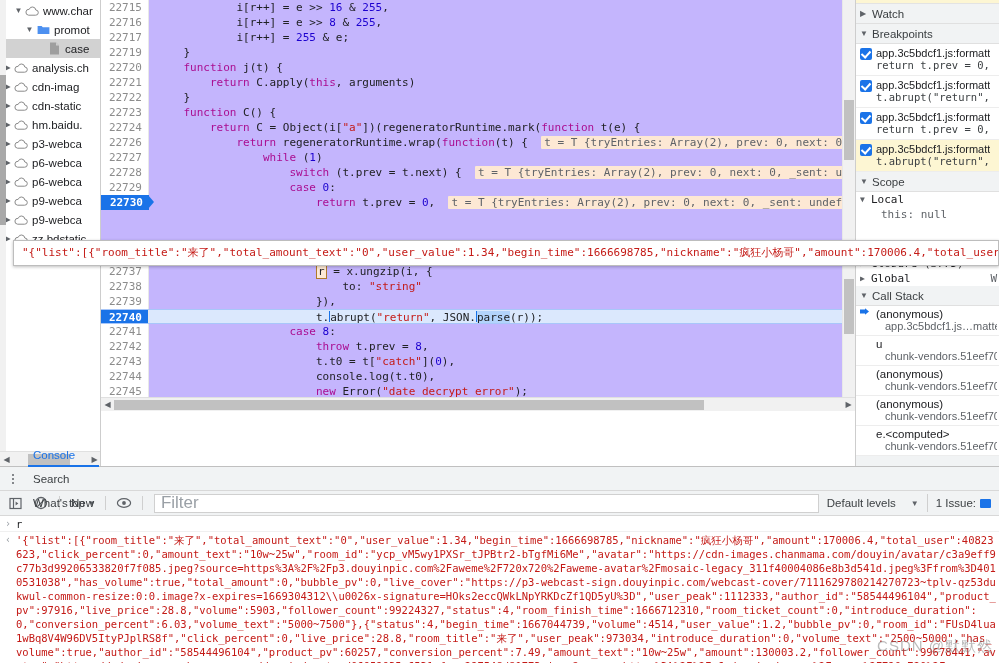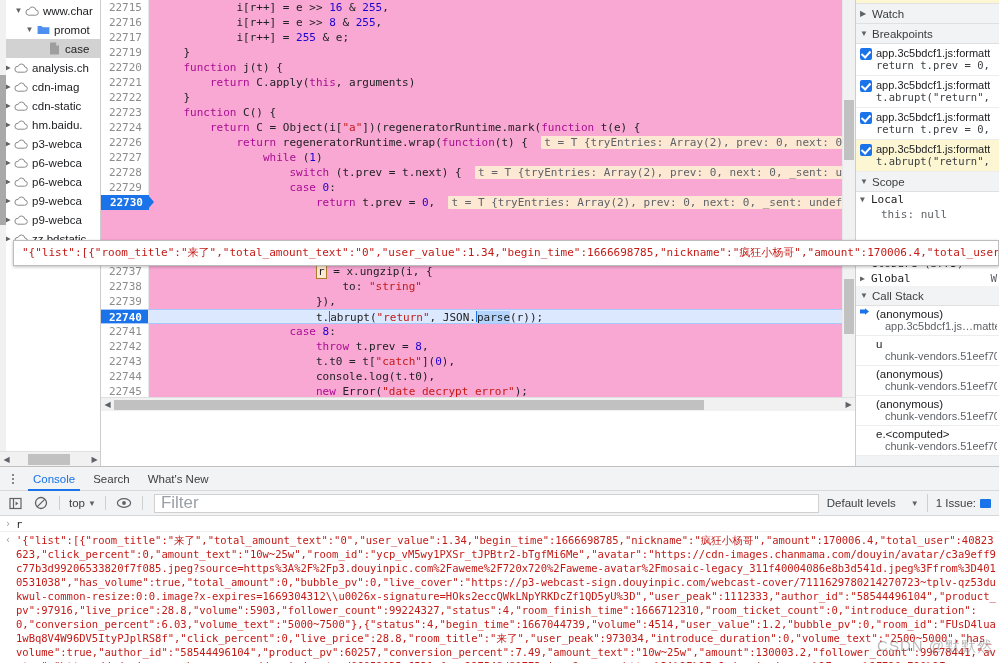--- a/index.html
+++ b/index.html
@@ -50,21 +50,21 @@
   .nav-hscroll .thumb { position: absolute; left: 15px; top: 2px; width: 42px; height: 11px; background: #c1c1c1; }
   .nav-leftbar { position: absolute; left: 0; top: 0; width: 6px; height: 100%; background: #f1f1f1; }
   .nav-leftbar-dark { position: absolute; left: 0; top: 75px; width: 6px; height: 150px; background: #a9a9a9; }
 
   
   .editor-col {
     flex: 1; min-width: 0; display: flex; flex-direction: column;
     background: #fff; position: relative;
   }
   .code-pane {
-    position: relative; overflow: hidden; background: #f9a8d4;
+    position: relative; overflow: hidden; background: #c4b5fd;
   }
   .code-pane.top { height: 240px; }
   .code-pane.bottom { height: 148px; }
   .gutter-line {
     display: flex; height: 15px; line-height: 15px;
     font-family: "DejaVu Sans Mono", "Liberation Mono", monospace;
     font-size: 11px; white-space: pre;
   }
   .ln {
     width: 48px; flex: 0 0 48px; text-align: right; padding-right: 6px;
@@ -560,21 +560,21 @@
 
   <div class="popup">"{"list":[{"room_title":"来了","total_amount_text":"0","user_value":1.34,"begin_time":1666698785,"nickname":"疯狂小杨哥","amount":170006.4,"total_user":40823623,"clic</div>
 
   <div class="drawer">
     <div class="drawer-tabs">
       <div class="kebab">
           <i></i>
           <i></i>
           <i></i>
         </div>
-      <div id="drawer-tabs" style="display: flex;">
+      <div id="drawer-tabs" style="display: flex; flex-direction: column;">
           <div class="dtab active">Console</div>
           <div class="dtab">Search</div>
           <div class="dtab">What's New</div>
         </div>
     </div>
 
     <div class="console-toolbar">
       <div class="ctl-btn">
         <svg width="13" height="13" viewBox="0 0 13 13">
             <rect x="1" y="1.5" width="11" height="10" fill="none" stroke="#5f6368" stroke-width="1.2"></rect>

